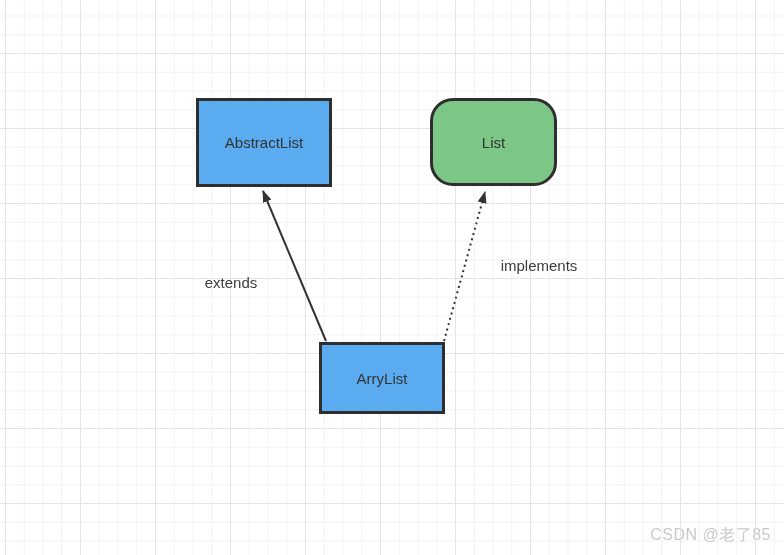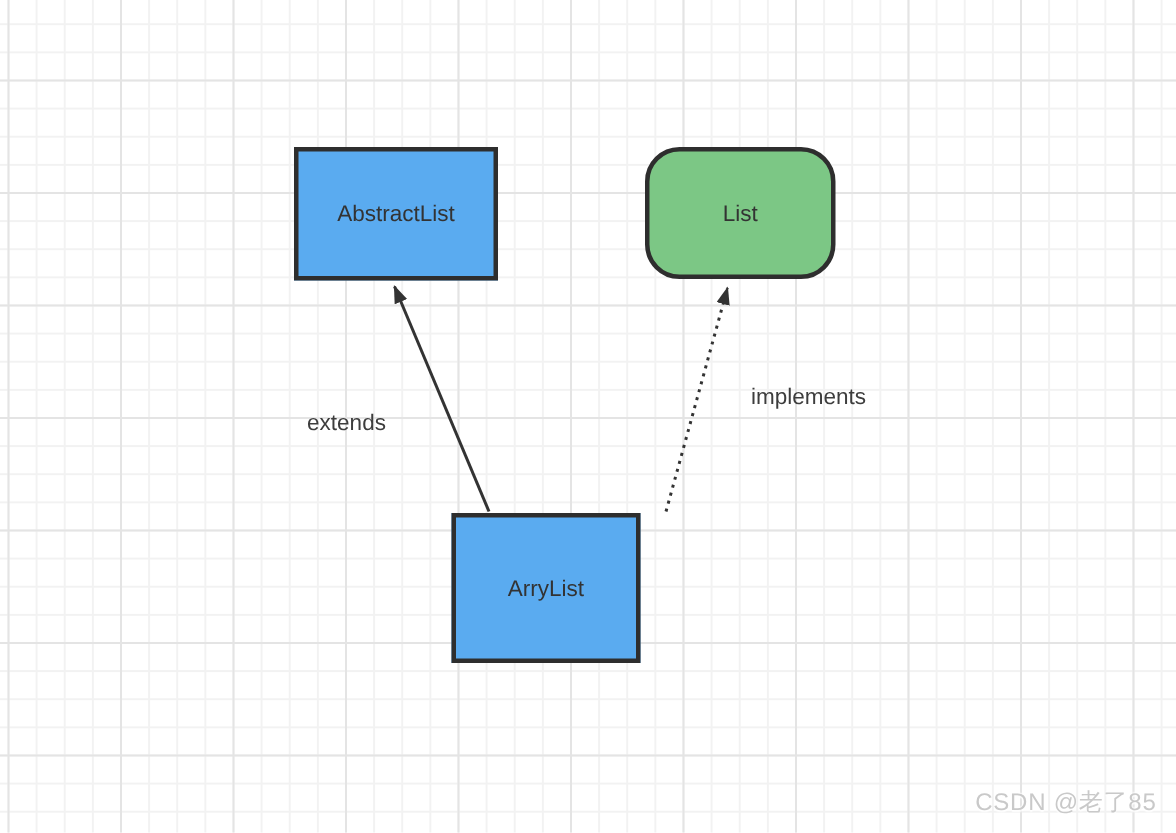--- a/index.html
+++ b/index.html
@@ -44,21 +44,21 @@
     display: flex;
     align-items: center;
     justify-content: center;
     font-size: 15px;
     color: #333333;
     cursor: default;
     user-select: none;
   }
   .node-abstractlist { left: 196px; top: 98px;  width: 136px; height: 89px; }
   .node-list         { left: 430px; top: 98px;  width: 127px; height: 88px; border-radius: 23px; }
-  .node-arrylist     { left: 301px; top: 342px; width: 126px; height: 100px; justify-content: center; }
+  .node-arrylist     { left: 319px; top: 342px; width: 126px; height: 72px; justify-content: center; }
   .edge-label {
     position: absolute;
     transform: translate(-50%, -50%);
     font-size: 15px;
     color: #3d3d3d;
     white-space: nowrap;
     user-select: none;
   }
   .edge-label-extends    { left: 231px; top: 282px; }
   .edge-label-implements { left: 539px; top: 265px; }

